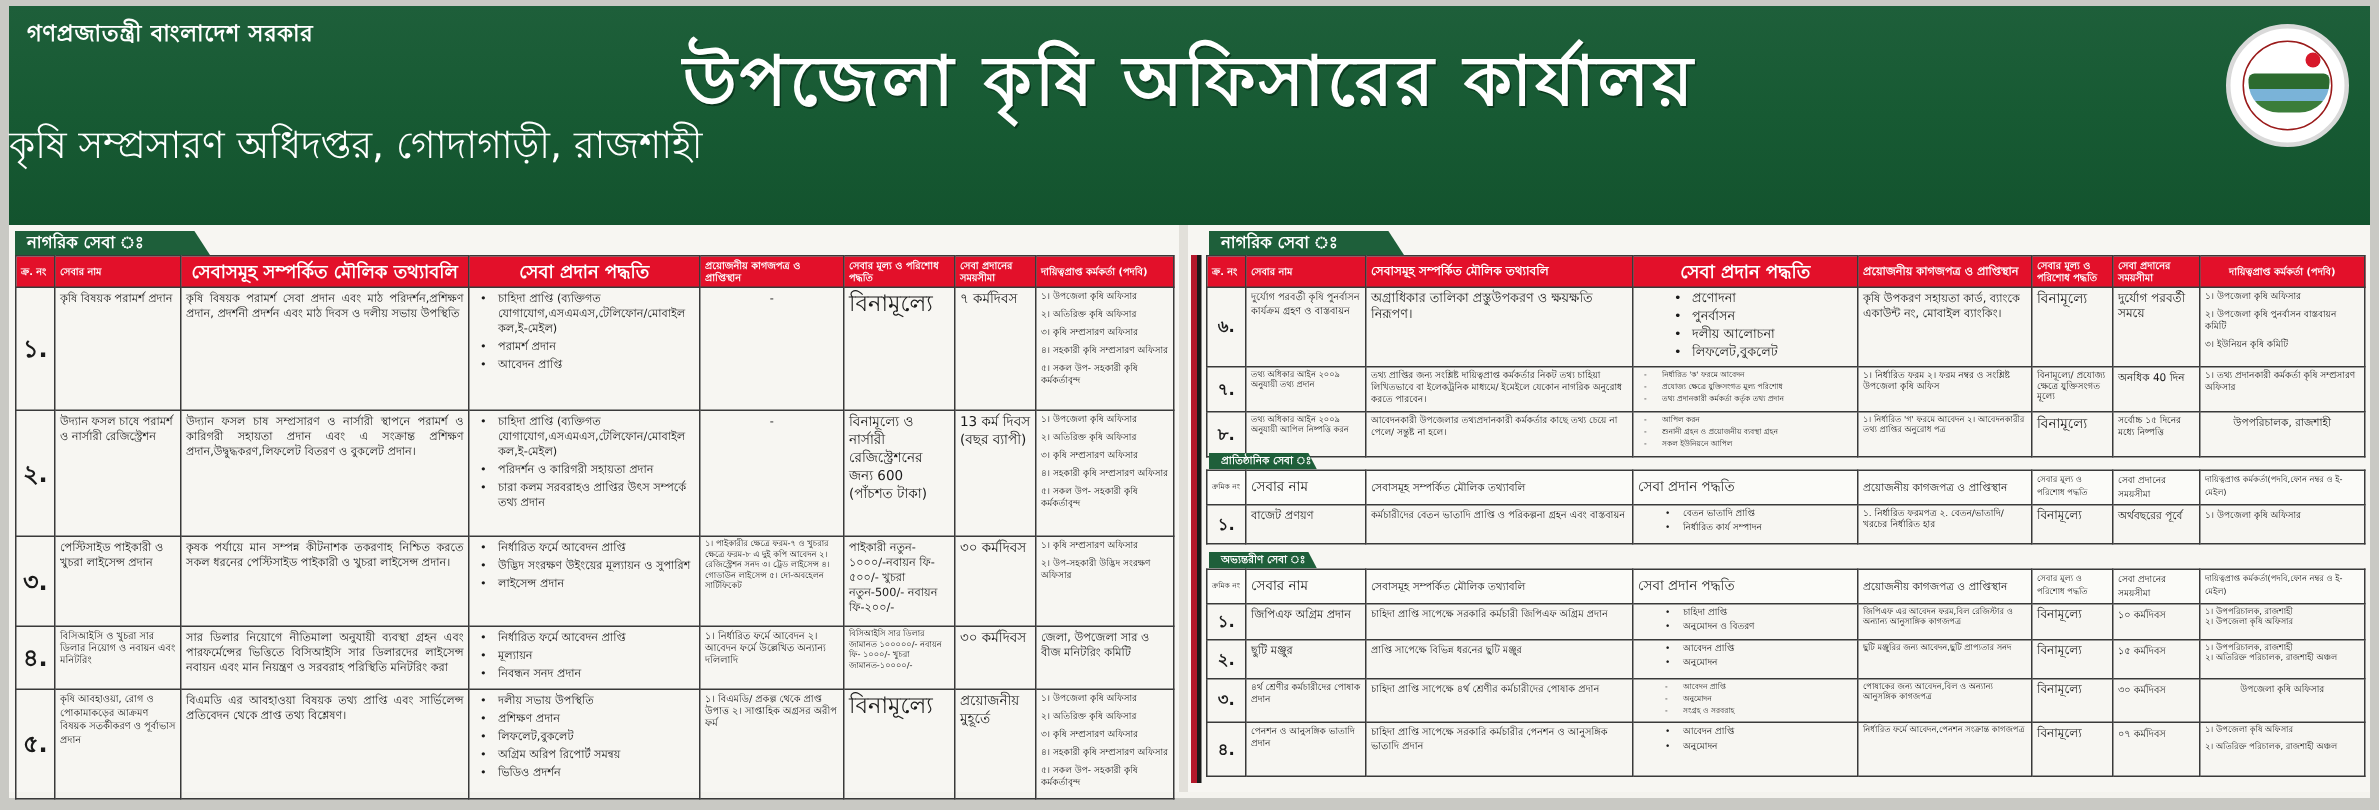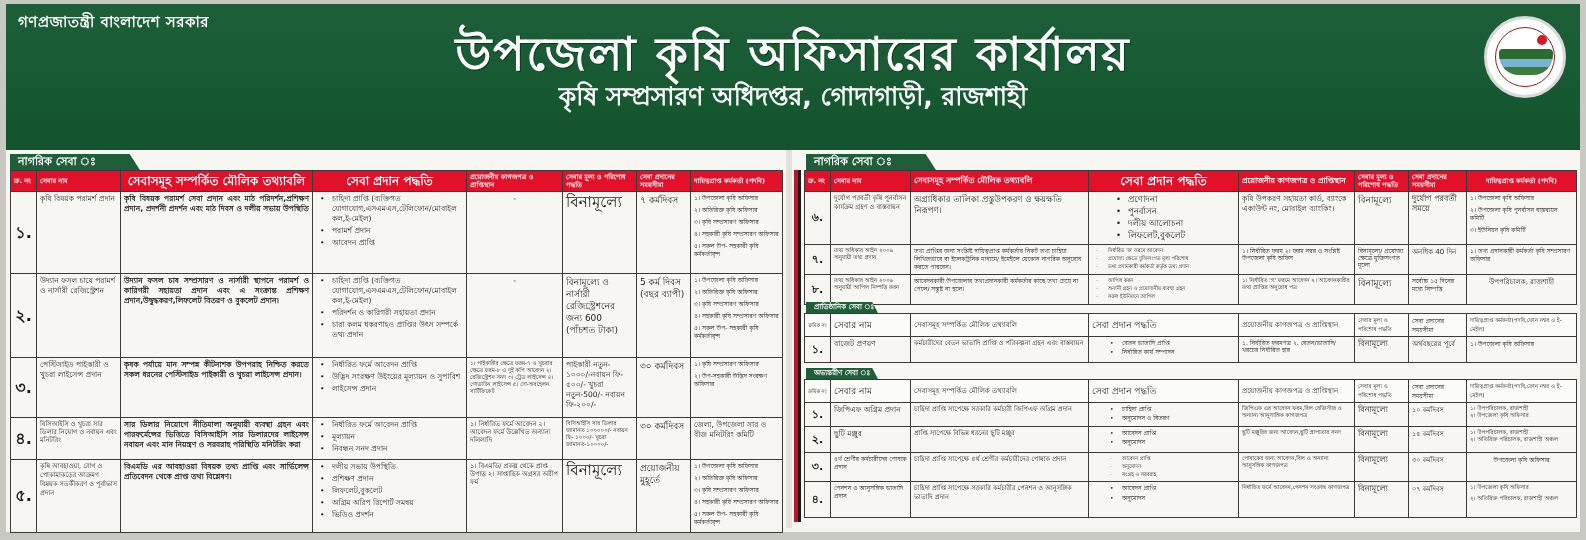--- a/index.html
+++ b/index.html
@@ -9,22 +9,22 @@
   .board { position: absolute; left: 6px; top: 4px; width: 1574px; height: 528px; background: #f4f3ee; }
 
   
   .banner { position: absolute; left: 0; top: 0; width: 1574px; height: 146px;
             background: linear-gradient(180deg, #1e5f3a 0%, #175a33 50%, #13532e 100%); }
   .banner .gov { position: absolute; top: 6px; left: 0; width: 100%; text-align: left;
                  color: #fff; font-size: 15px; font-weight: bold; letter-spacing: .5px; margin-left: 12px; }
   .banner .title { position: absolute; top: 22px; left: 0; width: 100%; text-align: center;
                    color: #fff; font-size: 46px; font-weight: bold; letter-spacing: 2px; line-height: 56px;
                    text-shadow: 1px 1px 0 #0b3a1f; }
-  .banner .subtitle { position: absolute; top: 78px; left: 0; width: 100%; text-align: center;
-                      color: #fff; font-size: 25px; font-weight: bold; line-height: 30px; }
+  .banner .subtitle { position: absolute; top: 78px; left: 0; width: 100%; 
+                      color: #fff; font-size: 25px; font-weight: normal; line-height: 30px; }
   .banner .charter { position: absolute; top: 112px; left: 345px; width: 896px; height: 34px;
                      background: #1c1f4b; border-radius: 16px 16px 0 0; text-align: center;
                      color: #fff; font-size: 26px; font-weight: bold; line-height: 34px; letter-spacing: 1px; }
   .logo { position: absolute; width: 88px; height: 88px; border-radius: 50%; background: #fff;
           border: 3px solid #d9d9d9; }
   .logo.left { left: 26px; top: 10px; }
   .logo.right { left: 1478px; top: 12px; width: 82px; height: 82px; }
   .logo .ring { position: absolute; left: 8px; top: 8px; right: 8px; bottom: 8px; border-radius: 50%; border: 1px solid #9a1a1a; }
   .logo .disc { position: absolute; left: 16px; top: 12px; width: 50px; height: 54px; border-radius: 50%; background: #d7182a; }
   .logo .map { position: absolute; left: 32px; top: 22px; width: 18px; height: 30px; background: #f3c000;
@@ -49,21 +49,21 @@
   th { background: #e3102a; color: #fff; font-weight: bold; text-align: left; vertical-align: middle; }
   th.big { font-size: 12px; line-height: 14px; text-align: center; }
   th.mid { font-size: 6.5px; line-height: 8px; }
   .plain-head th { background: #fbfbf8; color: #222; font-weight: normal; font-size: 7px; line-height: 9px; }
   .plain-head th.big2 { font-size: 9px; }
   td.num { font-size: 16px; font-weight: bold; text-align: center; vertical-align: middle; }
   td.num.sm { font-size: 11px; }
   td.fee { font-size: 12px; line-height: 15px; }
   td.fee.big { font-size: 15px; line-height: 17px; }
   td.time { font-size: 9px; line-height: 12px; }
-  td.just { text-align: justify; font-weight: bold; }
+  td.just { text-align: justify; }
   ul.bul { list-style: none; }
   ul.bul li { position: relative; padding-left: 16px; margin-bottom: 2px; }
   ul.bul li::before { content: "•"; position: absolute; left: 4px; top: 0; }
   ul.dash li::before { content: "-"; }
   ol.off { list-style: none; font-size: 6px; line-height: 8px; }
   ol.off li { margin-bottom: 4px; }
   .center { text-align: center; }
   .redbar { position: absolute; left: 2px; top: 20px; width: 4px; height: 352px; background: #b3182b; }
   .blackbar { position: absolute; left: 6px; top: 20px; width: 3px; height: 352px; background: #1a1a1a; }
 </style>
@@ -136,41 +136,41 @@
         </tr>
 
         <tr style="height:84px">
           <td class="num">২.</td>
           <td>উদ্যান ফসল চাষে পরামর্শ ও নার্সারী রেজিস্ট্রেশন</td>
           <td class="just">উদ্যান ফসল চাষ সম্প্রসারণ ও নার্সারী স্থাপনে পরামর্শ ও কারিগরী সহায়তা প্রদান এবং এ সংক্রান্ত প্রশিক্ষণ প্রদান,উদ্বুদ্ধকরণ,লিফলেট বিতরণ ও বুকলেট প্রদান।</td>
           <td>
               <ul class="bul">
             <li>চাহিদা প্রাপ্তি (ব্যক্তিগত যোগাযোগ,এসএমএস,টেলিফোন/মোবাইল কল,ই-মেইল)</li>
             <li>পরিদর্শন ও কারিগরী সহায়তা প্রদান</li>
-            <li>চারা কলম ধকরণাহও প্রাপ্তির উৎস সম্পর্কে তথ্য প্রদান</li>
+            <li>চারা কলম সরবরাহও প্রাপ্তির উৎস সম্পর্কে তথ্য প্রদান</li>
               </ul>
             </td>
           <td class="center">-</td>
           <td class="time">বিনামূল্যে ও নার্সারী রেজিস্ট্রেশনের জন্য 600 (পাঁচশত টাকা)</td>
-          <td class="time">5 কর্ম দিবস (বছর ব্যাপী)</td>
+          <td class="time">13 কর্ম দিবস (বছর ব্যাপী)</td>
           <td>
               <ol class="off">
             <li>১। উপজেলা কৃষি অফিসার</li>
             <li>২। অতিরিক্ত কৃষি অফিসার</li>
             <li>৩। কৃষি সম্প্রসারণ অফিসার</li>
             <li>৪। সহকারী কৃষি সম্প্রসারণ অফিসার</li>
             <li>৫। সকল উপ- সহকারী কৃষি কর্মকর্তাবৃন্দ</li>
               </ol>
             </td>
         </tr>
 
         <tr style="height:60px">
           <td class="num">৩.</td>
           <td>পেস্টিসাইড পাইকারী ও খুচরা লাইসেন্স প্রদান</td>
-          <td class="just">কৃষক পর্যায়ে মান সম্পন্ন কীটনাশক উপপরাহ নিশ্চিত করতে সকল ধরনের পেস্টিসাইড পাইকারী ও খুচরা লাইসেন্স প্রদান।</td>
+          <td class="just">কৃষক পর্যায়ে মান সম্পন্ন কীটনাশক তকরণাহ নিশ্চিত করতে সকল ধরনের পেস্টিসাইড পাইকারী ও খুচরা লাইসেন্স প্রদান।</td>
           <td>
               <ul class="bul">
             <li>নির্ধারিত ফর্মে আবেদন প্রাপ্তি</li>
             <li>উদ্ভিদ সংরক্ষণ উইংয়ের মূল্যায়ন ও সুপারিশ</li>
             <li>লাইসেন্স প্রদান</li>
               </ul>
             </td>
           <td style="font-size:5.5px;line-height:7px">১। পাইকারীর ক্ষেত্রে ফরম-৭ ও খুচরার ক্ষেত্রে ফরম-৮ এ দুই কপি আবেদন ২। রেজিস্ট্রেশন সনদ ৩। ট্রেড লাইসেন্স ৪। গোডাউন লাইসেন্স ৫। দো-অবহেলন সার্টিফিকেট</td>
           <td style="font-size:7.5px;line-height:10px">পাইকারী নতুন- ১০০০/-নবায়ন ফি- ৫০০/- খুচরা নতুন-500/- নবায়ন ফি-২০০/-</td>
           <td class="time">৩০ কর্মদিবস</td>

